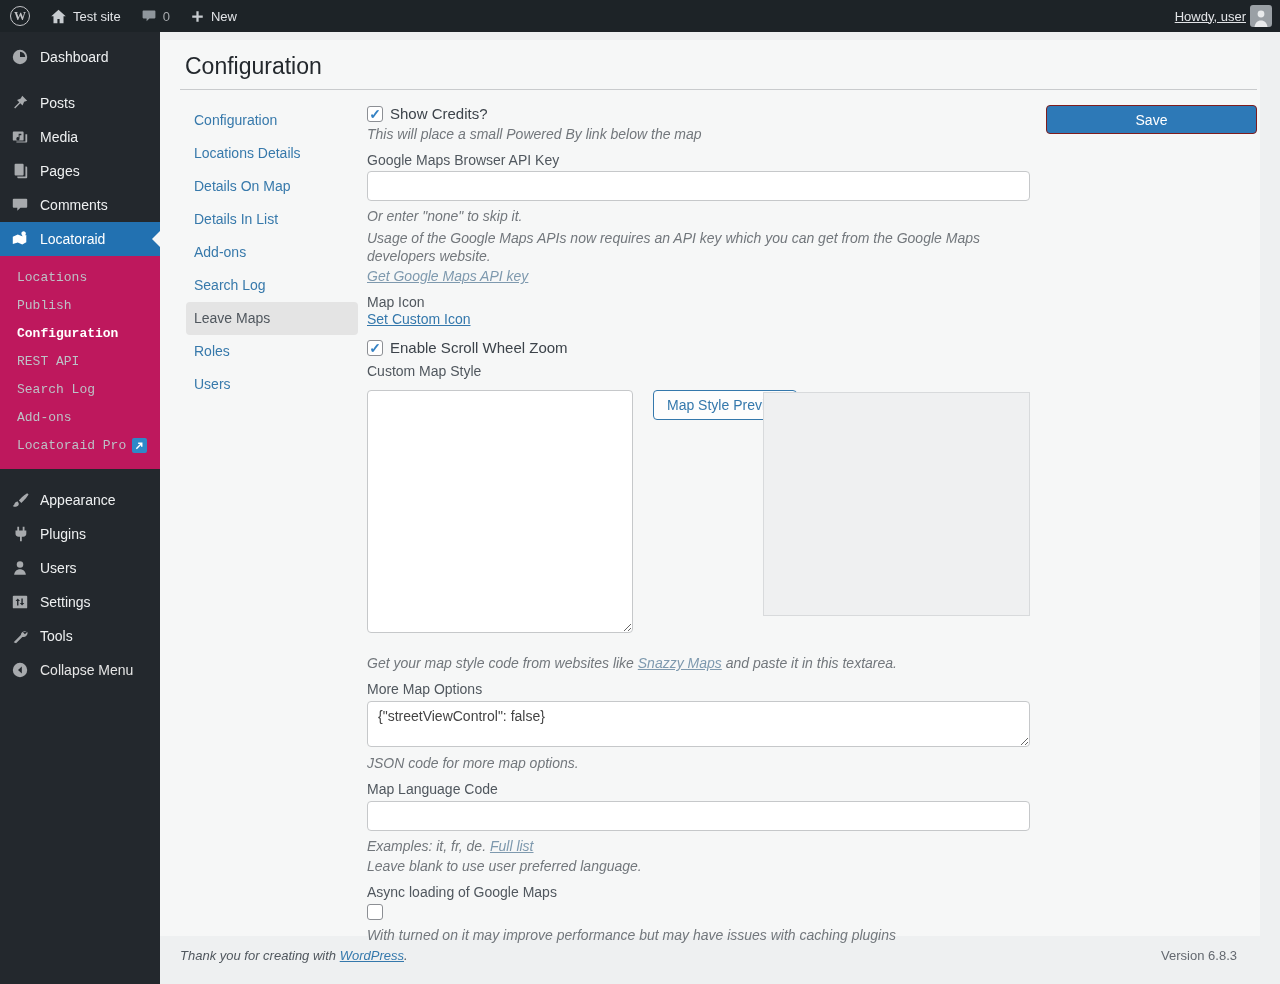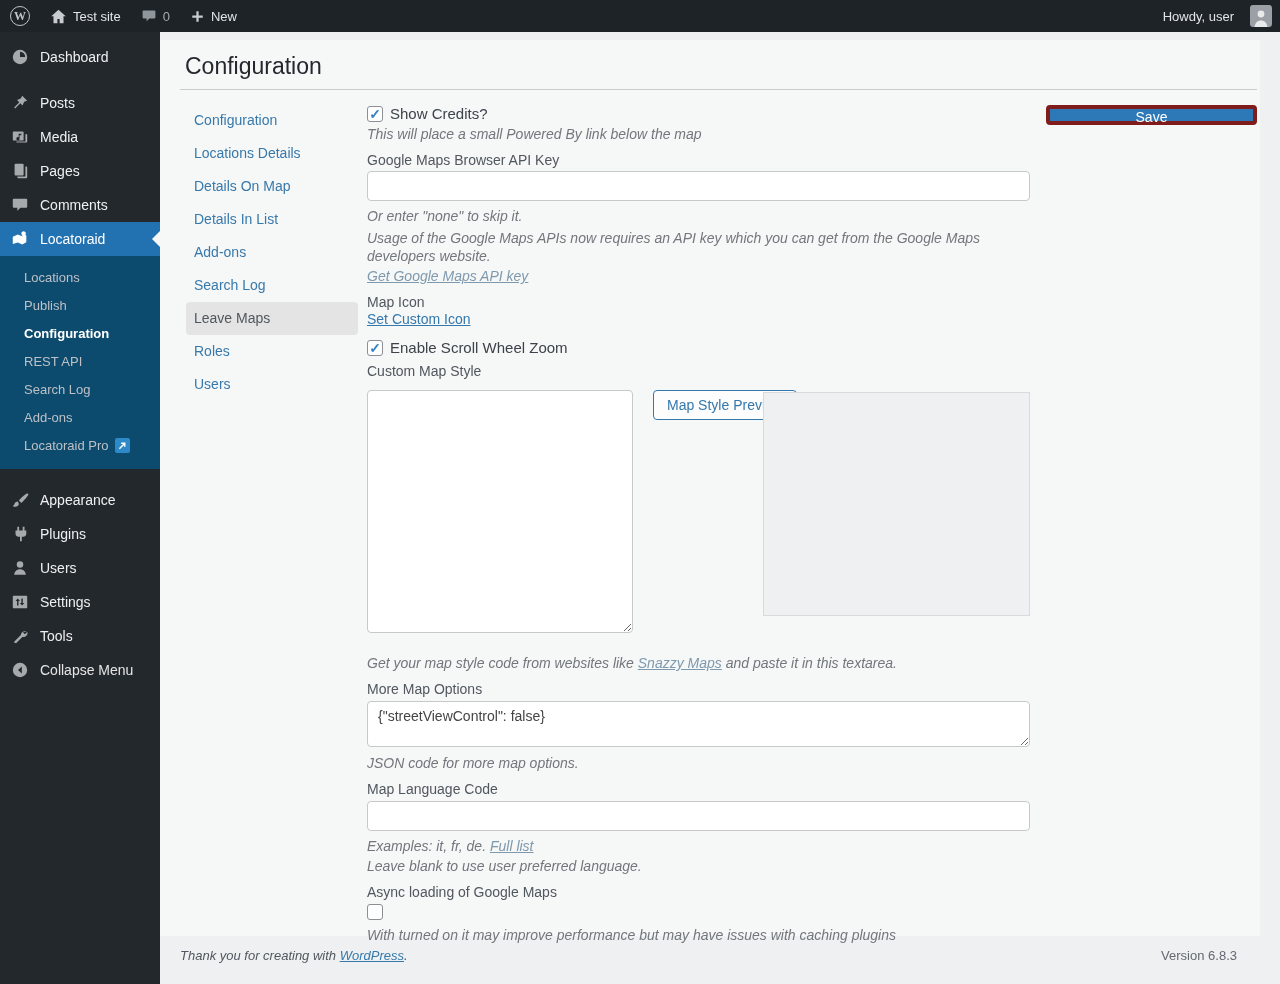--- a/index.html
+++ b/index.html
@@ -7,52 +7,52 @@
   body { font-family:"Liberation Sans", sans-serif; background:#eef0f1; color:#3c434a; font-size:14px; }
 
   
   .adminbar { position:absolute; left:0; top:0; width:1280px; height:32px; background:#1d2327; display:flex; align-items:center; justify-content:space-between; z-index:50; }
   .ab-left { display:flex; align-items:center; height:32px; }
   .ab-right { display:flex; align-items:center; height:32px; padding-right:8px; }
   .ab-item { display:flex; align-items:center; gap:6px; height:32px; padding:0 10px; color:#e2e4e7; font-size:13px; cursor:pointer; }
   .ab-item svg { display:block; }
   .wp-logo-circle { width:20px; height:20px; border:1.5px solid #c3c4c7; border-radius:50%; display:flex; align-items:center; justify-content:center; color:#c3c4c7; font-family:"Liberation Serif", serif; font-weight:bold; font-size:12px; line-height:1; }
   .ab-count { color:#a7aaad; }
-  .howdy { color:#e2e4e7; font-size:13px; margin-right:16px; }
+  .howdy { color:#e2e4e7; font-size:13px; margin-right:4px;text-decoration:underline; }
   .avatar { width:22px; height:22px; border-radius:3px; background:#9aa0a5; display:flex; align-items:flex-end; justify-content:center; overflow:hidden; }
 
   
   .sidebar { position:absolute; left:0; top:32px; width:160px; height:952px; background:#23282d; }
   .menu-item { display:flex; align-items:center; gap:10px; height:34px; padding:0 8px 0 10px; color:#eef0f1; font-size:14px; cursor:pointer; position:relative;text-align:right; }
   .menu-item .micon { width:20px; height:20px; color:#a7aaad; flex:0 0 20px; display:flex; align-items:center; justify-content:center; }
   .menu-item.active { background:#2271b1; color:#fff; }
   .menu-item.active .micon { color:#fff; }
   .menu-sep { height:12px; }
   .menu-gap { height:14px; }
   .current-arrow { position:absolute; right:0; top:50%; margin-top:-8px; width:0; height:0; border-top:8px solid transparent; border-bottom:8px solid transparent; border-right:8px solid #f6f7f7; }
-  .submenu { background:#0c4a6e; padding:7px 0 10px 12px; }
+  .submenu { background:#be185d; padding:7px 0 10px 5px;font-family:Liberation Mono, monospace; }
   .submenu a { display:flex; align-items:center; gap:6px; padding:5px 12px; height:28px; color:#bdc1c6; font-size:13px; text-decoration:none; cursor:pointer; }
   .submenu a.current { color:#fff; font-weight:bold; }
   .ext-badge { width:15px; height:15px; background:#2d89c8; border-radius:2px; display:inline-flex; align-items:center; justify-content:center; }
   .collapse-item { color:#e5e5e5; }
   .collapse-item .micon { color:#a7aaad; }
 
   
   .content { position:absolute; left:160px; top:32px; width:1120px; height:952px; background:#eef0f1; }
   .panel { position:absolute; left:0; top:8px; width:1100px; height:896px; background:#f6f7f7; }
   .panel h1 { font-size:23px; font-weight:400; color:#23282d; margin:12px 0 0 25px; line-height:28px; }
   .panel hr { border:none; border-top:1px solid #c9cbcd; margin:9px 3px 0 20px; }
 
   .tabs { position:absolute; left:26px; top:64px; width:172px; }
   .tabs a { display:block; padding:7px 8px; font-size:14px; color:#3779ab; text-decoration:none; cursor:pointer; border-radius:4px; line-height:19px; }
   .tabs a.active { background:#e4e4e4; color:#50575e; }
 
   .form-col { position:absolute; left:207px; top:60px; width:663px; }
   .save-col { position:absolute; left:886px; top:65px; width:211px; }
-  .btn-primary { width:100%; height:20px; background:#2d79b7; color:#fff; border:4px solid #7f1d1d; border-radius:4px; font-size:14px; font-family:"Liberation Sans", sans-serif; cursor:pointer; }
+  .btn-primary { width:100%; height:29px; background:#2d79b7; color:#fff; border:1px solid #7f1d1d; border-radius:4px; font-size:14px; font-family:"Liberation Sans", sans-serif; cursor:pointer; }
 
   .cb-row { display:flex; align-items:center; gap:7px; }
   .checkbox { width:16px; height:16px; background:#fff; border:1px solid #8c8f94; border-radius:3px; display:inline-flex; align-items:center; justify-content:center; cursor:pointer; flex:0 0 16px; }
   .checkbox.on::after { content:"\2713"; color:#3582c4; font-size:14px; font-weight:bold; line-height:1; }
   .cb-label { font-size:15px; color:#3c434a; cursor:pointer; }
 
   .f-label { font-size:14px; color:#50575e; line-height:18px; }
   .help { font-size:14px; font-style:italic; color:#72777c; line-height:18px; }
   .help a, .muted-link { color:#7e99ae; text-decoration:underline; cursor:pointer; }
   .plain-link { color:#3478ac; text-decoration:underline; font-size:14px; cursor:pointer; }

